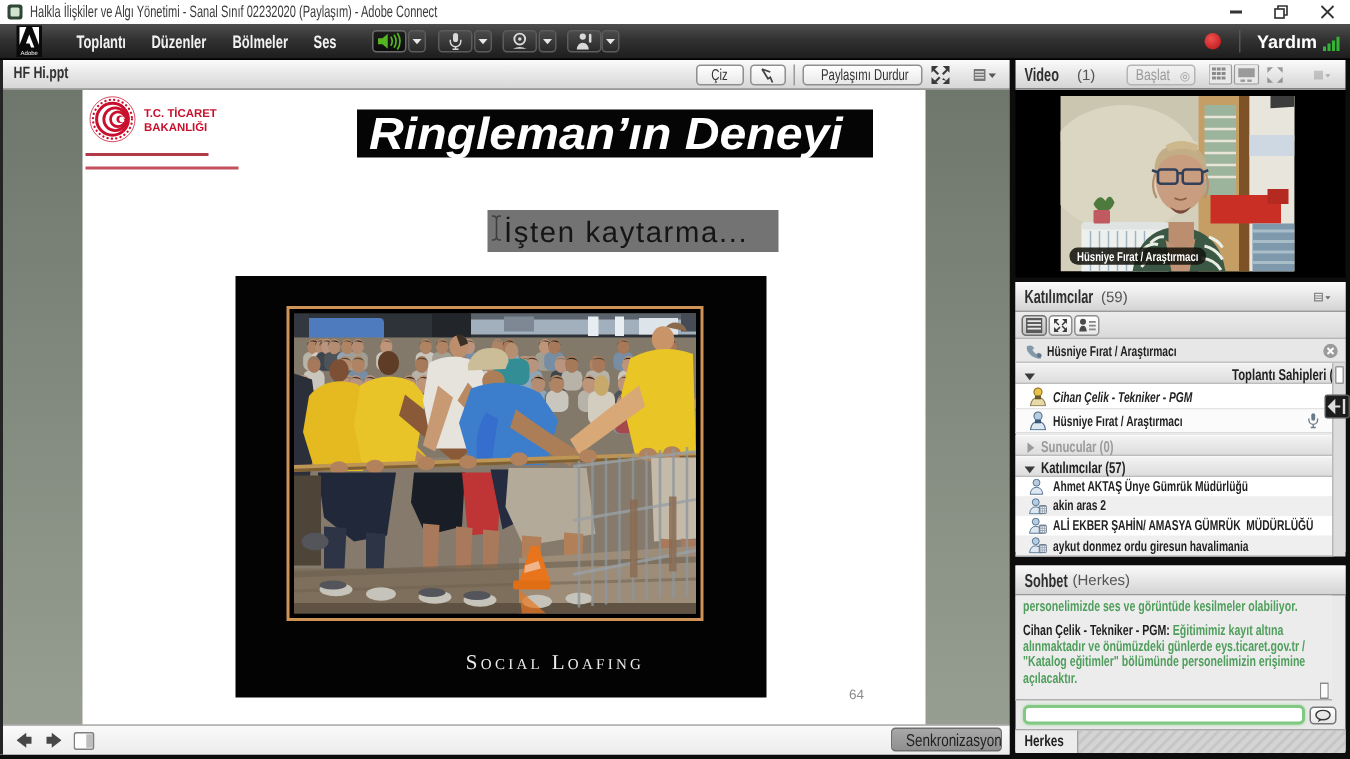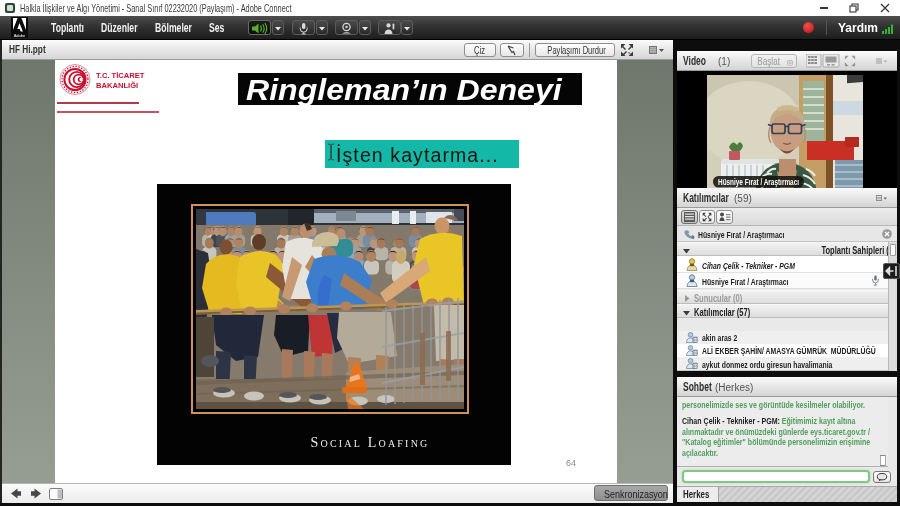--- a/index.html
+++ b/index.html
@@ -31,31 +31,31 @@
   .toolbtn { border:1px solid #8f8f8f; border-radius:3px; background:linear-gradient(#ffffff,#e8e8e8); color:#333; font-size:10.5px; text-align:center; white-space:nowrap; }
   .toolbtn span.l { display:inline-block; transform:scaleX(0.72); transform-origin:50% 50%; }
   #sharebody { left:0; top:20px; width:673px; height:443px;
     background:linear-gradient(#6f766c,#99a093); }
   #slide { left:55px; top:0px; width:562px; height:423px; background:#ffffff; }
   #sharefoot { left:0; top:443px; width:673px; height:20px; background:linear-gradient(#fafafa,#ececec); border-top:1px solid #b5b5b5; }
 
   
   #titlebox { left:183px; top:13px; width:344px; height:32px; background:#050505; }
   #titlebox span { position:absolute; left:8px; top:0px; color:#fff; font-size:30px; font-weight:bold; font-style:italic; letter-spacing:0px; transform:scaleX(1.07); transform-origin:0 50%; white-space:nowrap; }
-  #istenbox { left:270px; top:80px; width:194px; height:28px; background:#14b8a6; }
+  #istenbox { left:270px; top:80px; width:194px; height:28px; background:#737373; }
   #istenbox span { position:absolute; left:11px; top:3.5px; color:#151515; font-size:19.5px; letter-spacing:1.1px; white-space:nowrap; }
   #poster { left:102px; top:124px; width:354px; height:281px; background:#030303; }
   #pframe { position:absolute; left:34px; top:20px; width:278px; height:210px; border:2px solid #cf9257; background:#000; }
   #pphoto { position:absolute; left:3px; top:3px; width:268px; height:200px; }
   #sloaf { position:absolute; left:0; top:251px; width:426px; text-align:center; color:#ececec; font-size:14px; letter-spacing:2.2px; font-family:"Liberation Serif",serif; }
   #pagenum { left:511px; top:398px; font-size:9px; color:#8a8a8a; }
 
   
   .pod { left:677px; width:220px; background:#e9e9e9; }
-  #videopod { top:51px; height:145px; background:#000; }
+  #videopod { top:40px; height:145px; background:#000; }
   #partpod  { top:188px; height:180px; }
   #chatpod  { top:377px; height:124px; }
   .podhead2 { position:absolute; left:0; top:0; width:220px; height:20px;
     background:linear-gradient(#fbfbfb,#e9e9e9 45%,#d4d4d4); border-bottom:1px solid #9a9a9a; }
   .podhead2 .t { position:absolute; left:6px; top:3px; font-weight:bold; font-size:12.5px; color:#2e2e2e; transform:scaleX(0.68); transform-origin:0 50%; }
   .podhead2 .n { font-weight:normal; font-size:10px; color:#555; }
   .menicon { width:11px; height:8px; opacity:0.85; }
 
   .listrow { position:absolute; left:0; width:280px; font-size:9.5px; color:#222; font-weight:bold; transform:scaleX(0.72); transform-origin:0 50%; white-space:nowrap; }
   .secrow { background:linear-gradient(#f2f2f2,#dddddd); border-bottom:1px solid #bdbdbd; border-top:1px solid #f8f8f8; }
@@ -729,20 +729,27 @@
         <path d="M1 0l4.5 3.5L1 7z" fill="#9a9a9a"></path>
       </svg>
     <div class="listrow" style="left:17px;top:1px;font-size:10.5px;color:#9b9b9b;">Sunucular (0)</div>
   </div>
   <div class="abs secrow" style="left:0;top:116px;width:211px;height:14px;">
     <svg class="abs" style="left:6px;top:5px;" width="7" height="6" viewBox="0 0 7 6">
         <path d="M0 1h7L3.5 5.5z" fill="#3a3a3a"></path>
       </svg>
     <div class="listrow" style="left:17px;top:1px;font-size:10.5px;">Katılımcılar (57)</div>
   </div>
+  <div class="abs" style="left:0;top:130px;width:211px;height:13px;background:#fff;">
+    <svg class="abs" style="left:9px;top:1px;" width="10" height="11" viewBox="0 0 10 11">
+        <circle cx="5" cy="2.8" r="2.3" fill="#b8cce0" stroke="#4a6a8a" stroke-width="0.6"></circle>
+        <path d="M0.8 10.5q0.5-4.6 4.2-4.6t4.2 4.6z" fill="#dde8f2" stroke="#4a6a8a" stroke-width="0.6"></path>
+      </svg>
+    <div class="listrow" style="left:25px;top:1px;">Ahmet AKTAŞ Ünye Gümrük Müdürlüğü</div>
+  </div>
   <div class="abs" style="left:0;top:143px;width:211px;height:13px;background:#efefef;">
     <svg class="abs" style="left:9px;top:1px;" width="12" height="11" viewBox="0 0 12 11">
         <circle cx="4.5" cy="2.8" r="2.3" fill="#b8cce0" stroke="#4a6a8a" stroke-width="0.6"></circle>
         <path d="M0.4 10.5q0.5-4.6 4.1-4.6t4.1 4.6z" fill="#dde8f2" stroke="#4a6a8a" stroke-width="0.6"></path>
         <rect x="6.8" y="5" width="4.8" height="5.5" rx="0.8" fill="#8a98a8" stroke="#5a6878" stroke-width="0.5"></rect>
         <g fill="#e8eef2">
           <rect x="7.6" y="5.9" width="1" height="1"></rect>
           <rect x="9" y="5.9" width="1" height="1"></rect>
           <rect x="10.4" y="5.9" width="1" height="1"></rect>
           <rect x="7.6" y="7.4" width="1" height="1"></rect>

